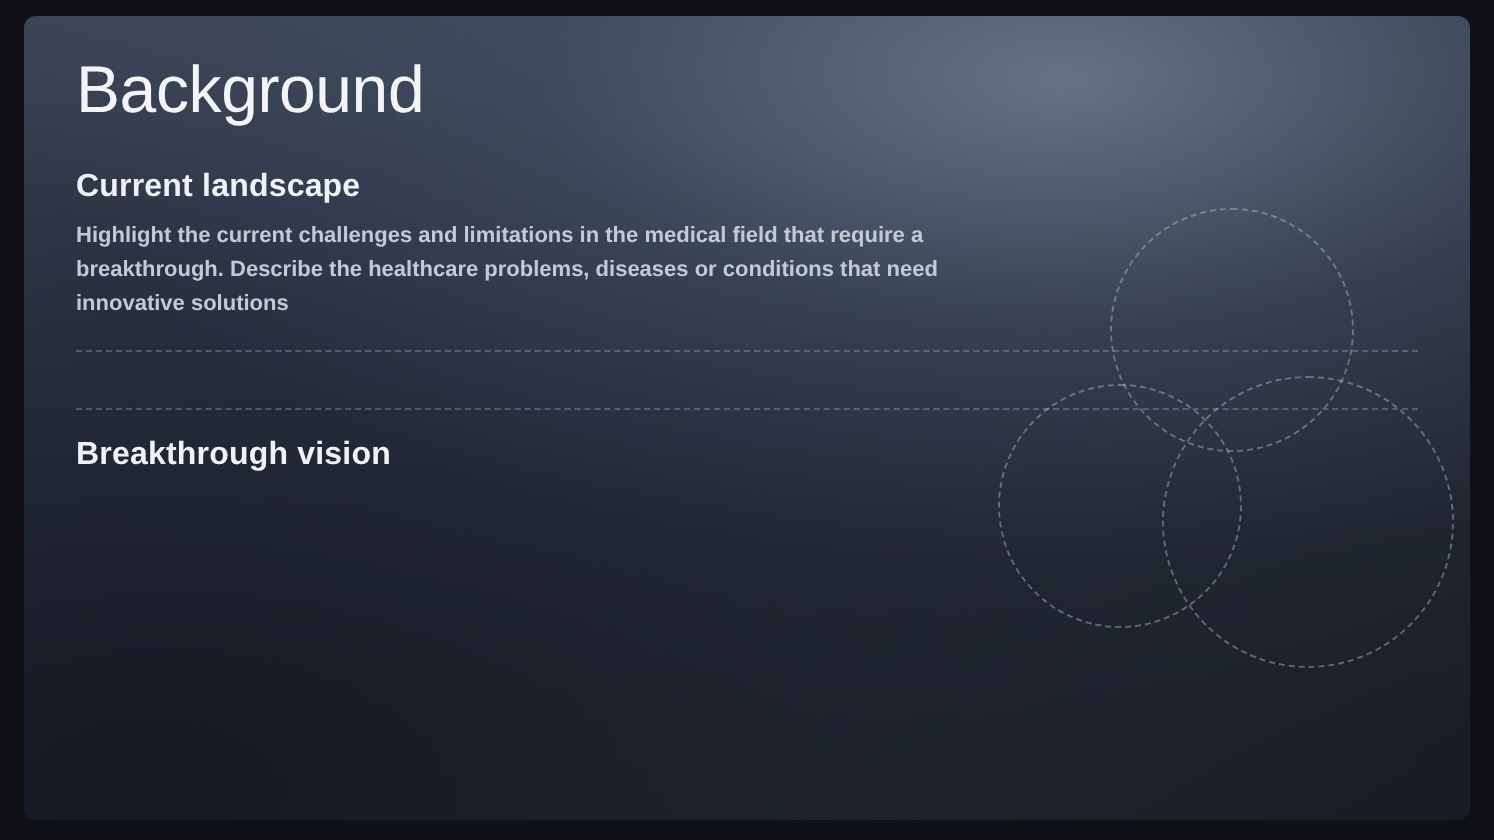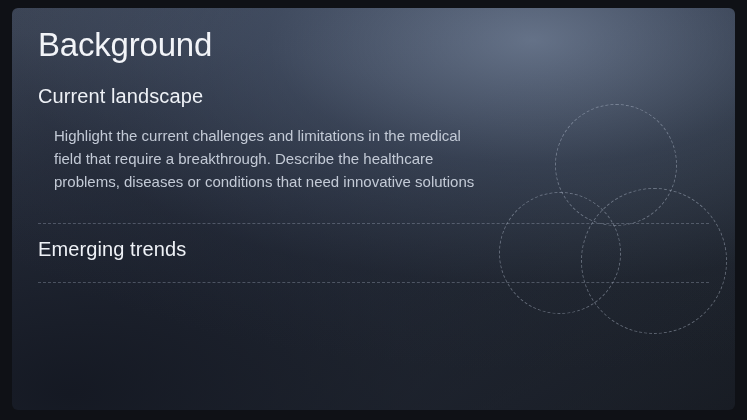--- a/index.html
+++ b/index.html
@@ -74,34 +74,34 @@
     padding-bottom: 13px;
     margin-bottom: 0;
   }
   .section.divided {
     border-bottom: 1px dashed rgba(186,196,214,0.30);
     padding-bottom: 14px;
     margin-bottom: 14px;
   }
 
   .section-title {
-    font-size: 20px;
-    font-weight: 400;
+    font-size: 16px;
+    font-weight: 700;
     color: #eef1f6;
     margin: 0 0 7px 0;
     letter-spacing: 0.1px;
   }
 
   .section-body {
-    font-size: 15px;
+    font-size: 11px;
     line-height: 1.55;
     color: #c3cad6;
-    margin: 16px;
+    margin: 0;
     max-width: 432px;
-    font-weight: 400;
+    font-weight: 700;
   }
 </style>
 </head>
 <body>
 
 <div id="slide">
   <div class="slide-canvas">
 
     <div class="rings">
       <div class="ring ring-a"></div>
@@ -112,21 +112,21 @@
     <div class="content">
 
       <h1 class="slide-title">Background</h1>
 
       <div class="section divided">
         <h2 class="section-title">Current landscape</h2>
         <p class="section-body">Highlight the current challenges and limitations in the medical field that require a breakthrough. Describe the healthcare problems, diseases or conditions that need innovative solutions</p>
       </div>
 
       <div class="section divided">
-        <h2 class="section-title">Emerging trends</h2>
       </div>
 
       <div class="section">
+        <h2 class="section-title">Breakthrough vision</h2>
       </div>
 
     </div>
   </div>
 </div>
 
 </body></html>

